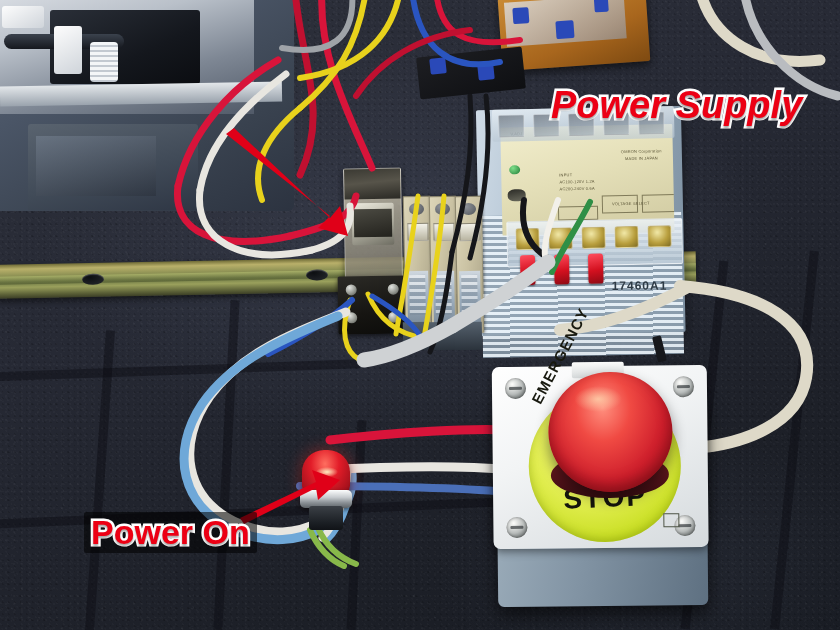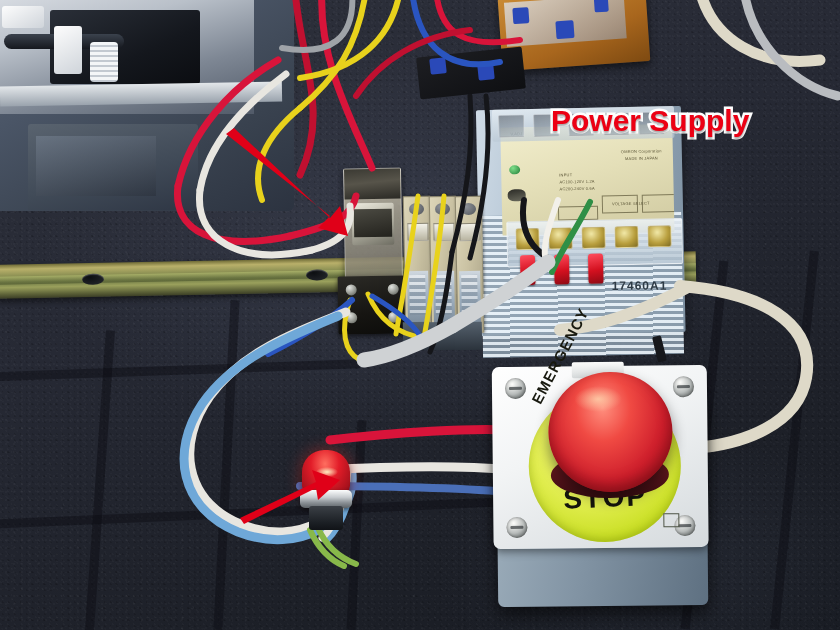--- a/index.html
+++ b/index.html
@@ -323,21 +323,21 @@
     -webkit-text-stroke:5px #ffffff;
     paint-order:stroke fill;
     text-shadow:0 2px 2px rgba(0,0,0,.35);
   }
   .anno.shade{
     background:rgba(0,0,0,.55);
     padding:1px 7px;
     border-radius:2px;
   }
   .anno-relay{left:118px;top:98px;font-size:38px;}
-  .anno-psu{left:551px;top:104px;font-size:30px;}
+  .anno-psu{left:551px;top:84px;font-size:38px;font-style:italic;}
   .anno-on{left:84px;top:512px;font-size:34px;}
 </style>
 </head>
 <body>
 
 <div id="scene">
 
   <div class="mat"></div>
   <div class="tape v" style="left:92px;top:330px;transform:rotate(4deg);"></div>
   <div class="tape v" style="left:222px;top:300px;height:330px;transform:rotate(3deg);"></div>
@@ -529,14 +529,15 @@
   </div>
 
   <svg class="wires" viewBox="0 0 840 630">
     <g fill="#e00018">
       <path d="M226 134 L330 216 L318 228 L348 236 L340 206 L330 218 L234 128 Z"></path>
       <path d="M240 518 L316 482 L312 470 L340 480 L318 500 L316 488 L244 524 Z"></path>
     </g>
   </svg>
 
   <div class="anno anno-psu">Power Supply</div>
+  <div class="anno anno-on shade">Power On</div>
 
 </div>
 
 </body></html>

